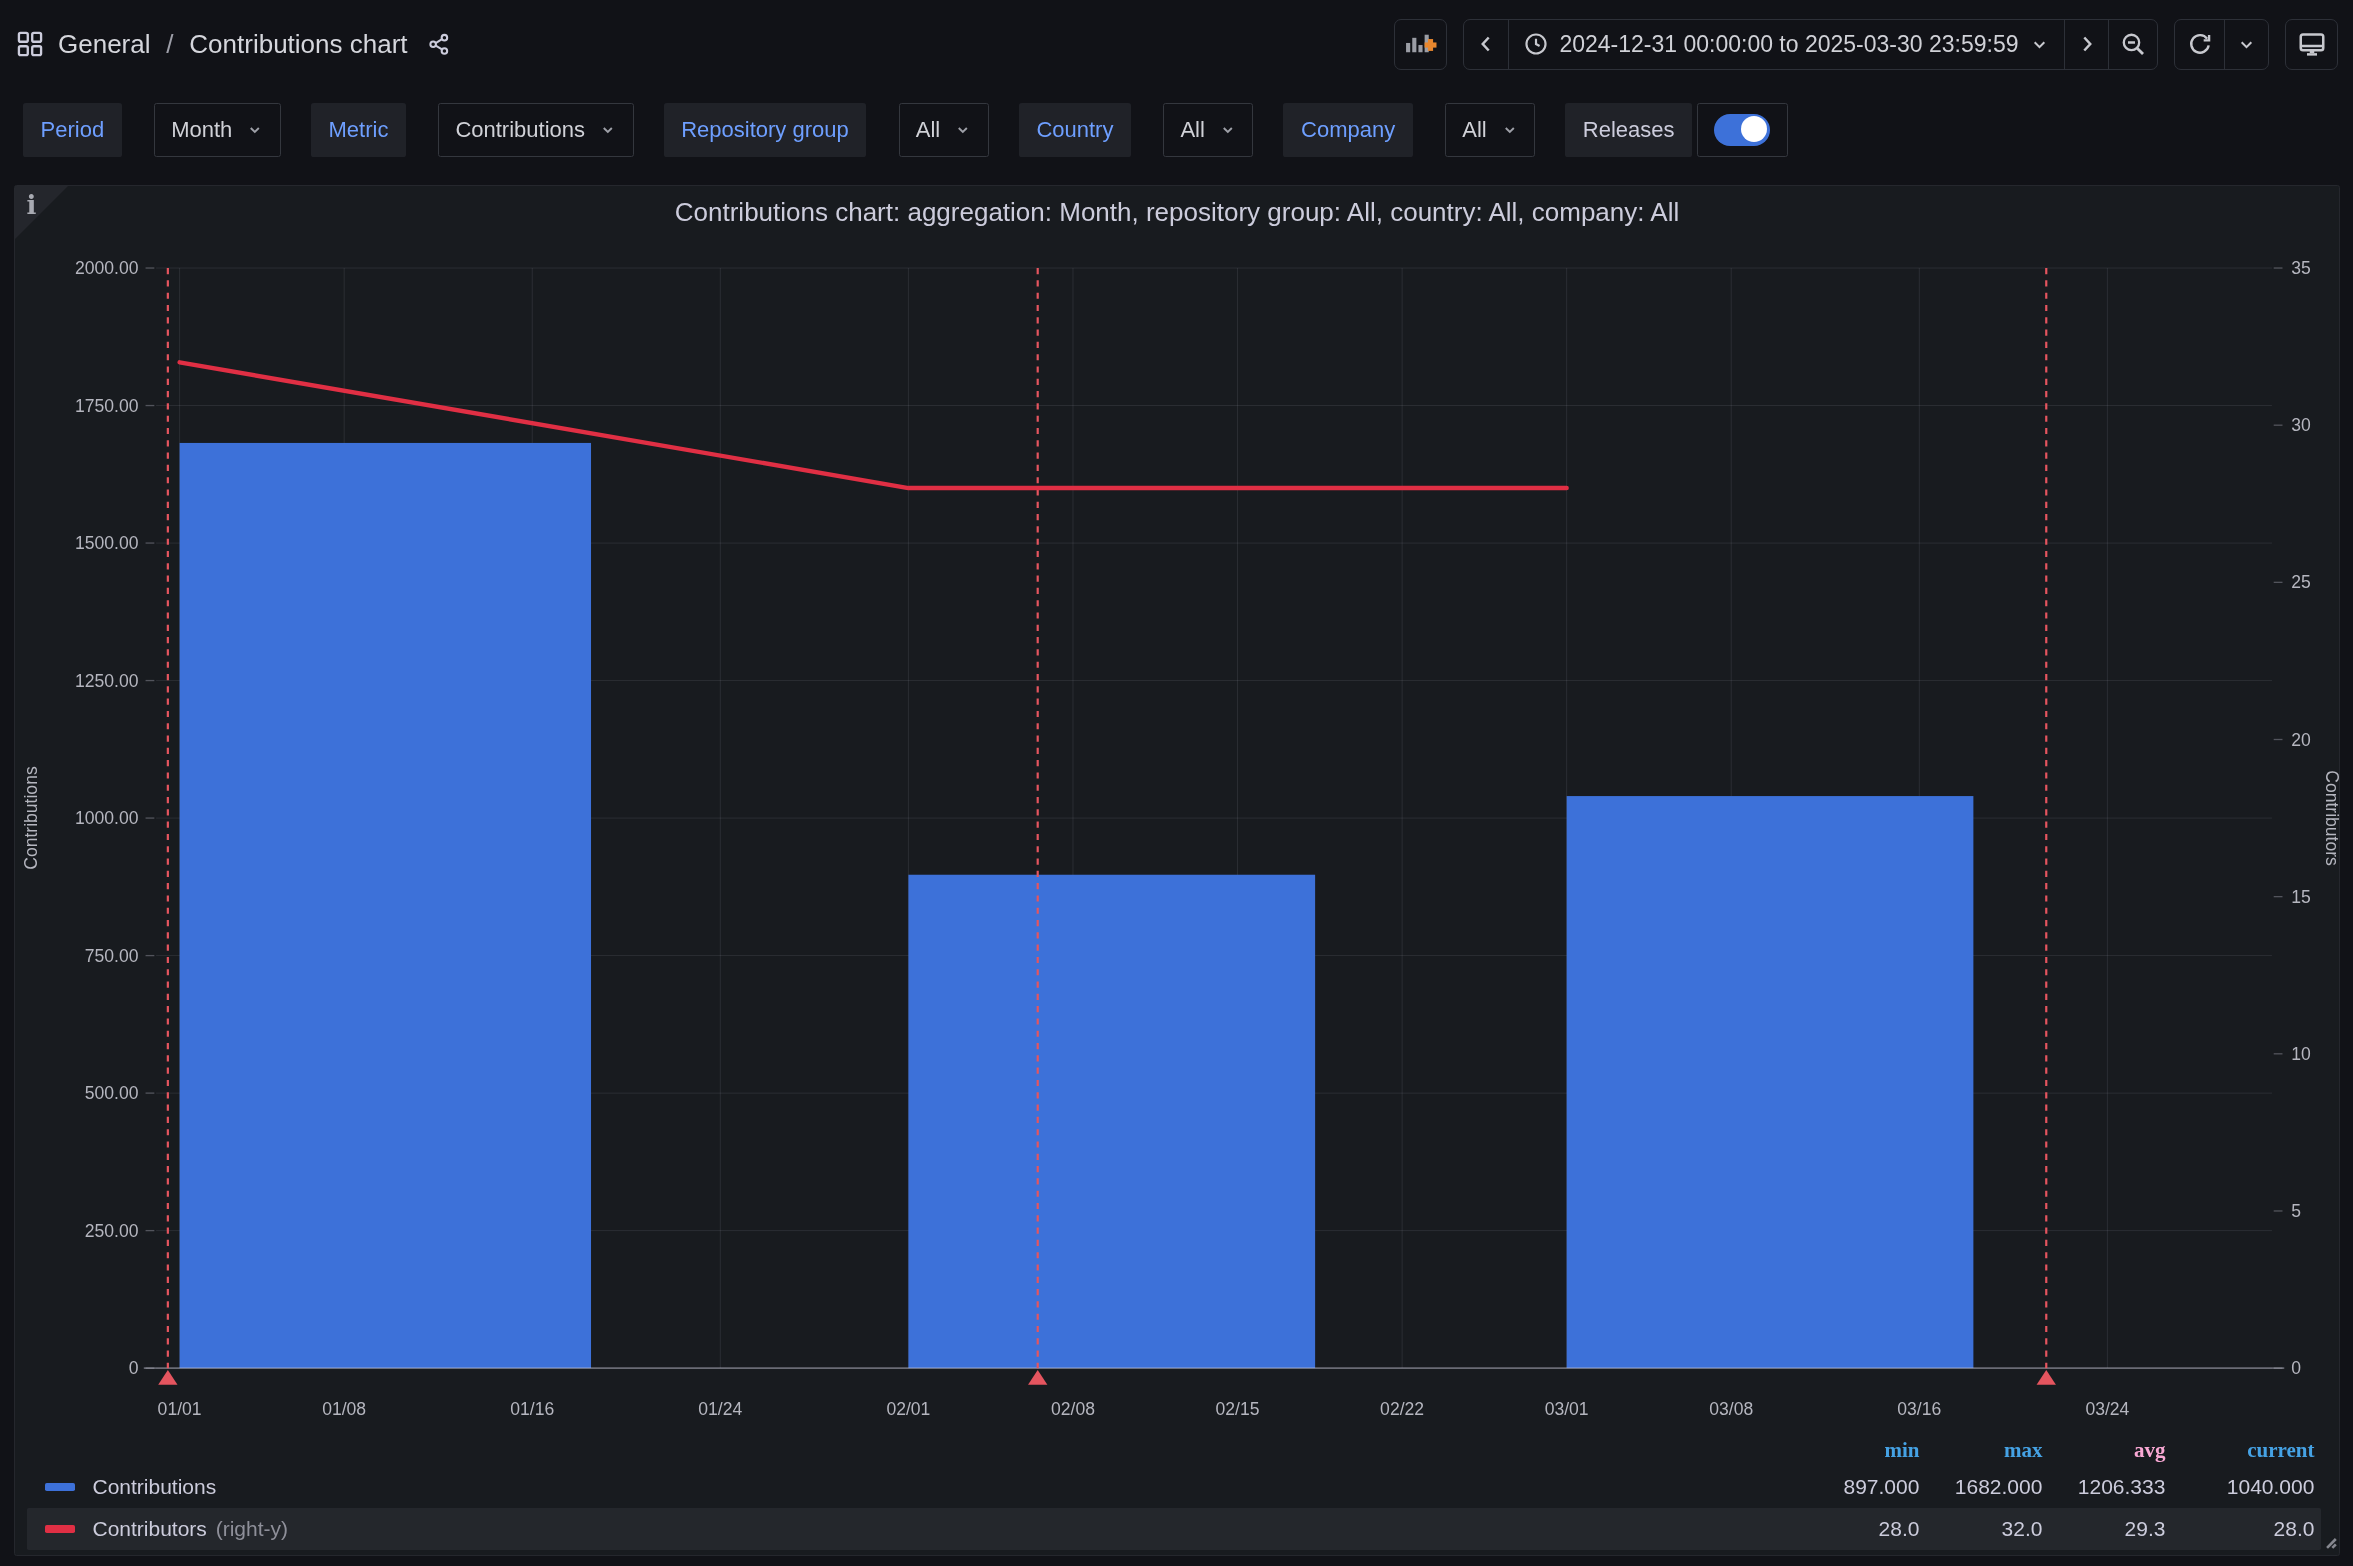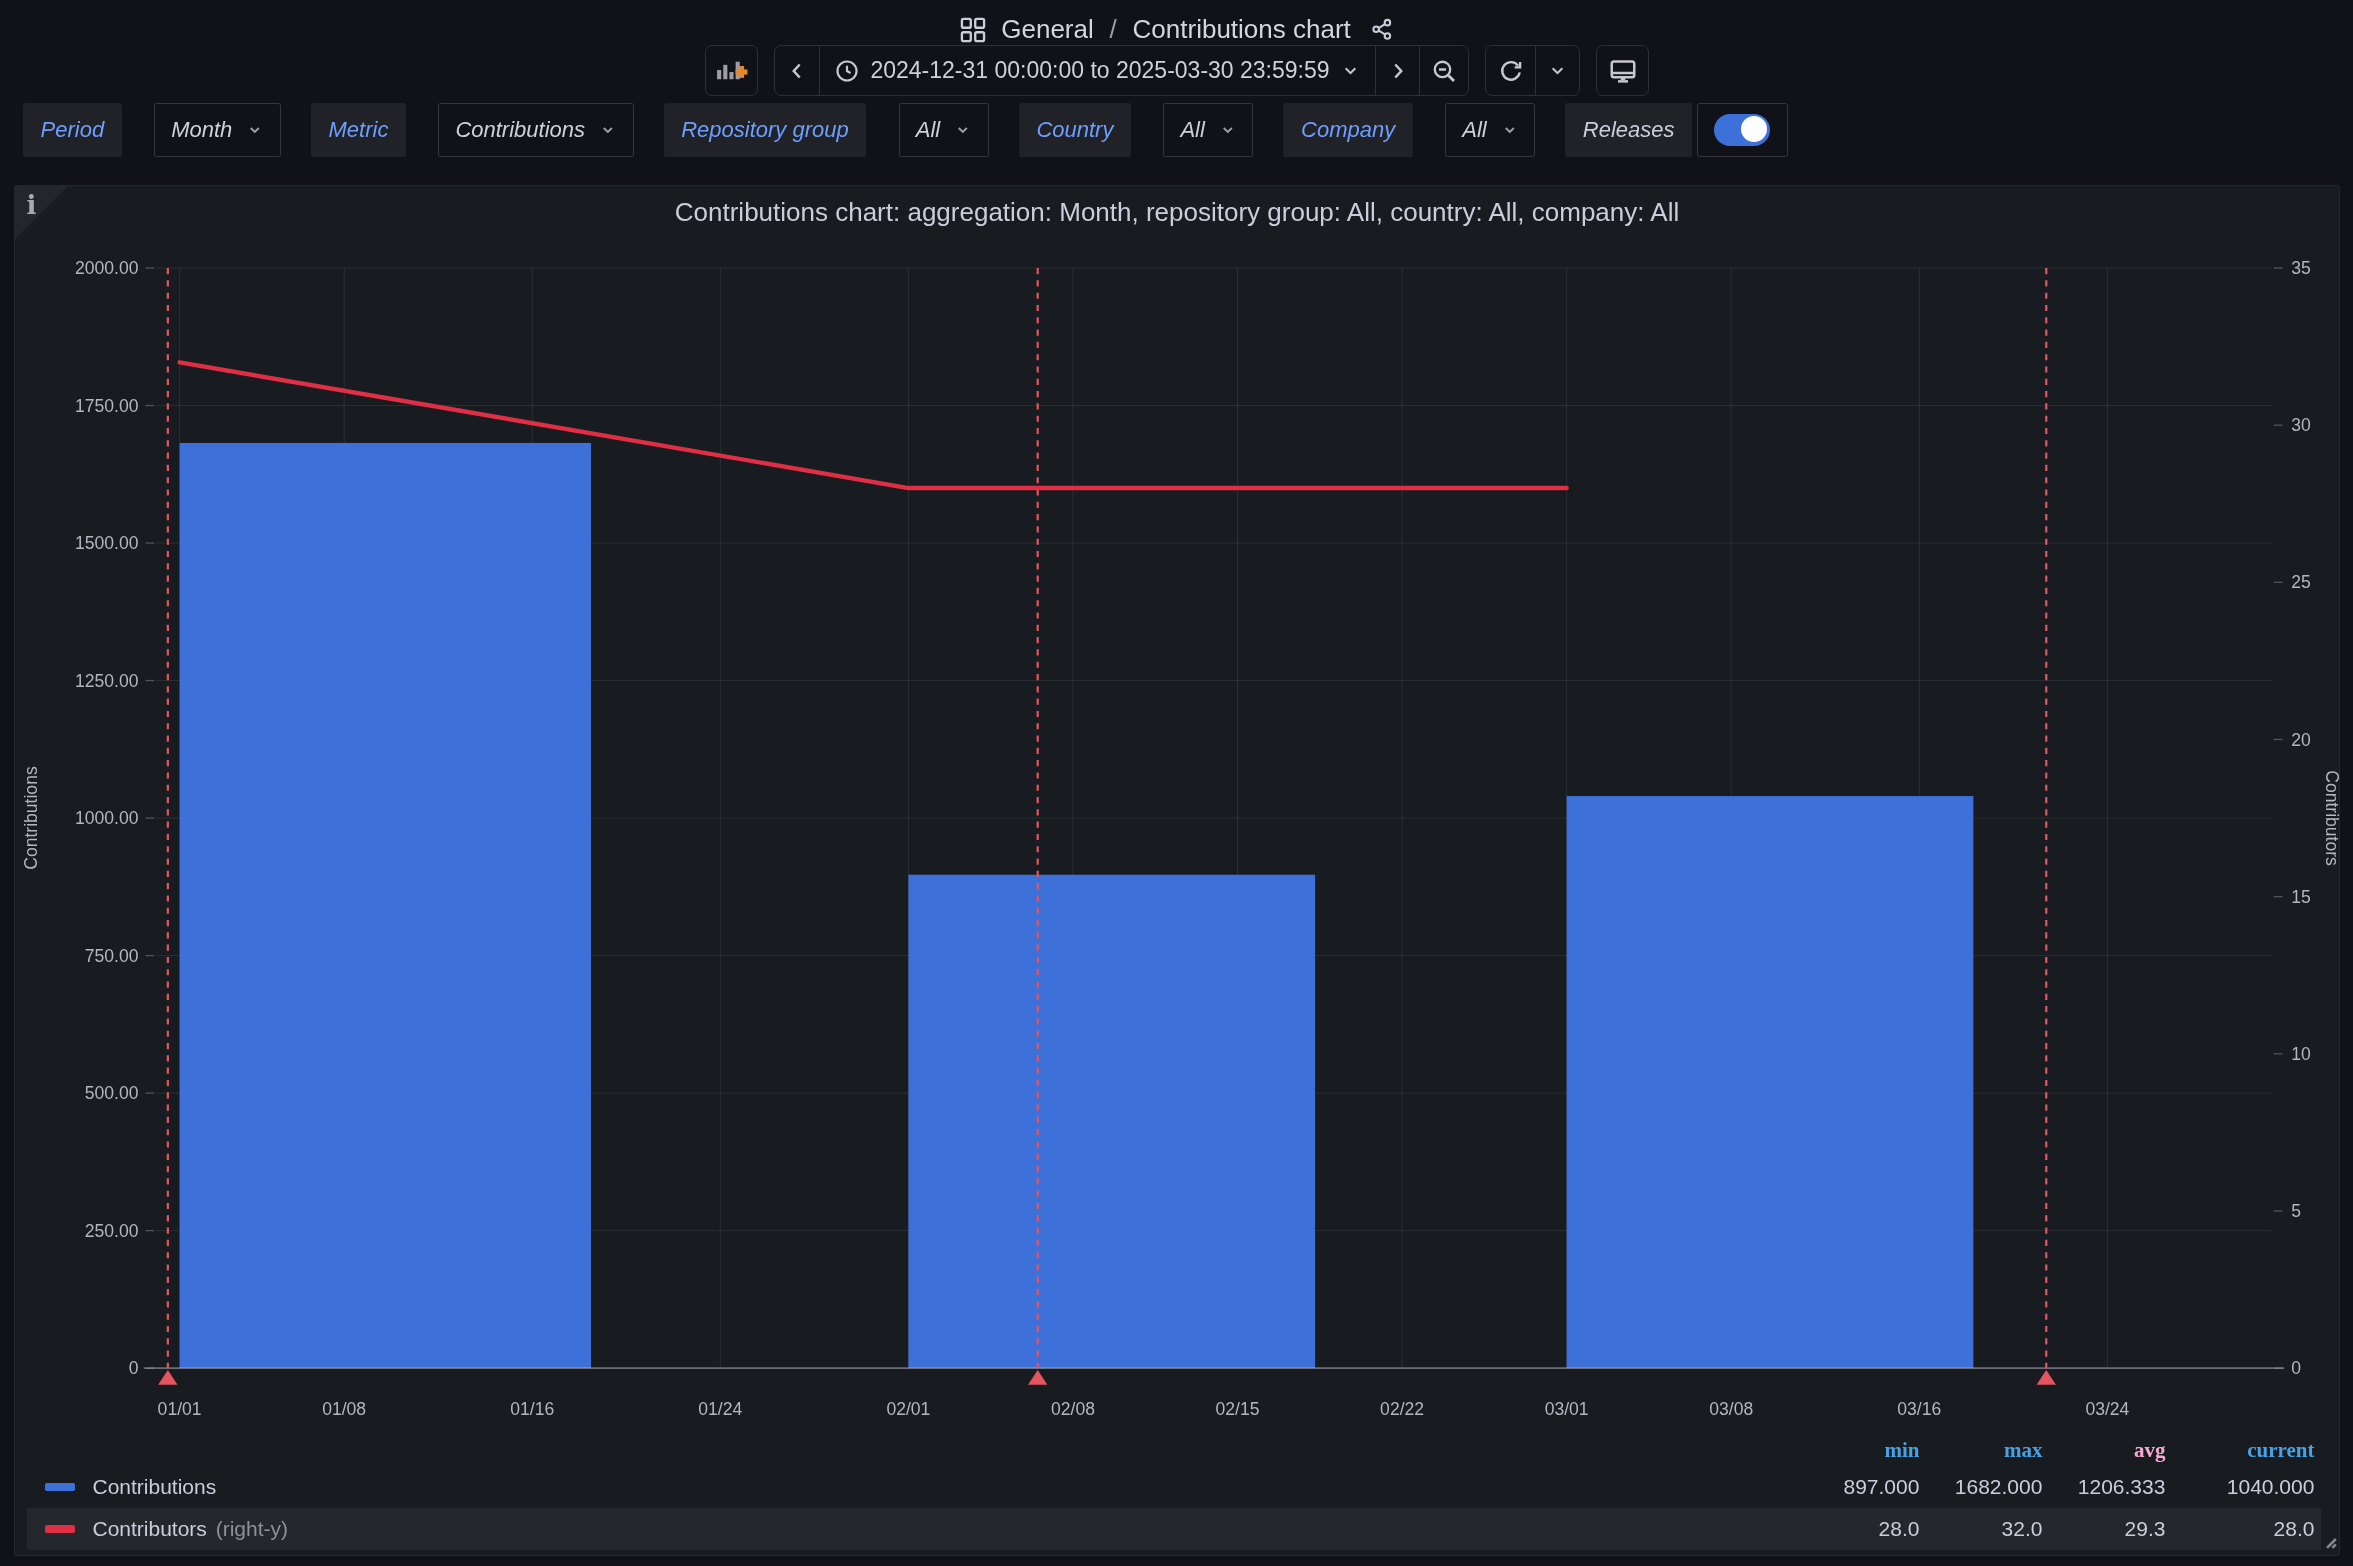--- a/index.html
+++ b/index.html
@@ -8,24 +8,23 @@
     width:2354px; height:1566px;
     background:#111217;
     font-family:"Liberation Sans", sans-serif;
     color:#ccccdc;
     overflow:hidden;
   }
   #root { position:relative; width:2354px; height:1566px; }
 
   
   .topbar {
-    position:absolute; top:8px; left:0; right:0; height:88px;
-    display:flex; align-items:center; justify-content:flex-end;
+    position:absolute; top:0; left:0; right:0; height:88px;
+    display:flex; align-items:center; justify-content:space-between;
     padding:0 16px;
-    flex-direction:column;
   }
   .tb-left { display:flex; align-items:center; gap:14px; }
   .crumb { font-size:26px; color:#d5d6dc; cursor:pointer; }
   .crumb-sep { font-size:26px; color:#9d9ea8; margin:0 1.8px; }
   .icon-btn { display:flex; align-items:center; justify-content:center; background:none; border:none; padding:0; cursor:pointer; }
   .tb-right { display:flex; align-items:center; gap:16px; }
   .btn-group {
     display:flex; align-items:stretch; height:51px;
     border:0.9px solid #2d3038; border-radius:7px; overflow:hidden;
   }
@@ -41,21 +40,21 @@
     display:flex; align-items:center; justify-content:center; cursor:pointer; background:transparent;
   }
   .time-btn { display:flex; align-items:center; gap:10.5px; padding:0 14px; font-size:23px; }
   svg.ic { display:block; }
 
   
   .filters {
     position:absolute; top:88px; left:0; right:0; height:83px;
     display:flex; align-items:center; gap:30px; padding:0 23px;
   }
-  .pair { display:flex; align-items:center; gap:4.4px;font-style:italic; }
+  .pair { display:flex; align-items:center; gap:4.4px; }
   .var-label {
     height:54px; display:flex; align-items:center; padding:0 17.6px;
     background:#202228; border-radius:2.6px; font-size:22px; font-weight:500;
   }
   .var-value {
     height:54px; display:flex; align-items:center; gap:14px; padding:0 16px;
     border:0.9px solid #34373e; border-radius:2.6px; font-size:22px; color:#d0d1d7; cursor:pointer;margin-left:28px;
   }
   .toggle-box {
     height:54px; width:91px; display:flex; align-items:center; justify-content:center;

